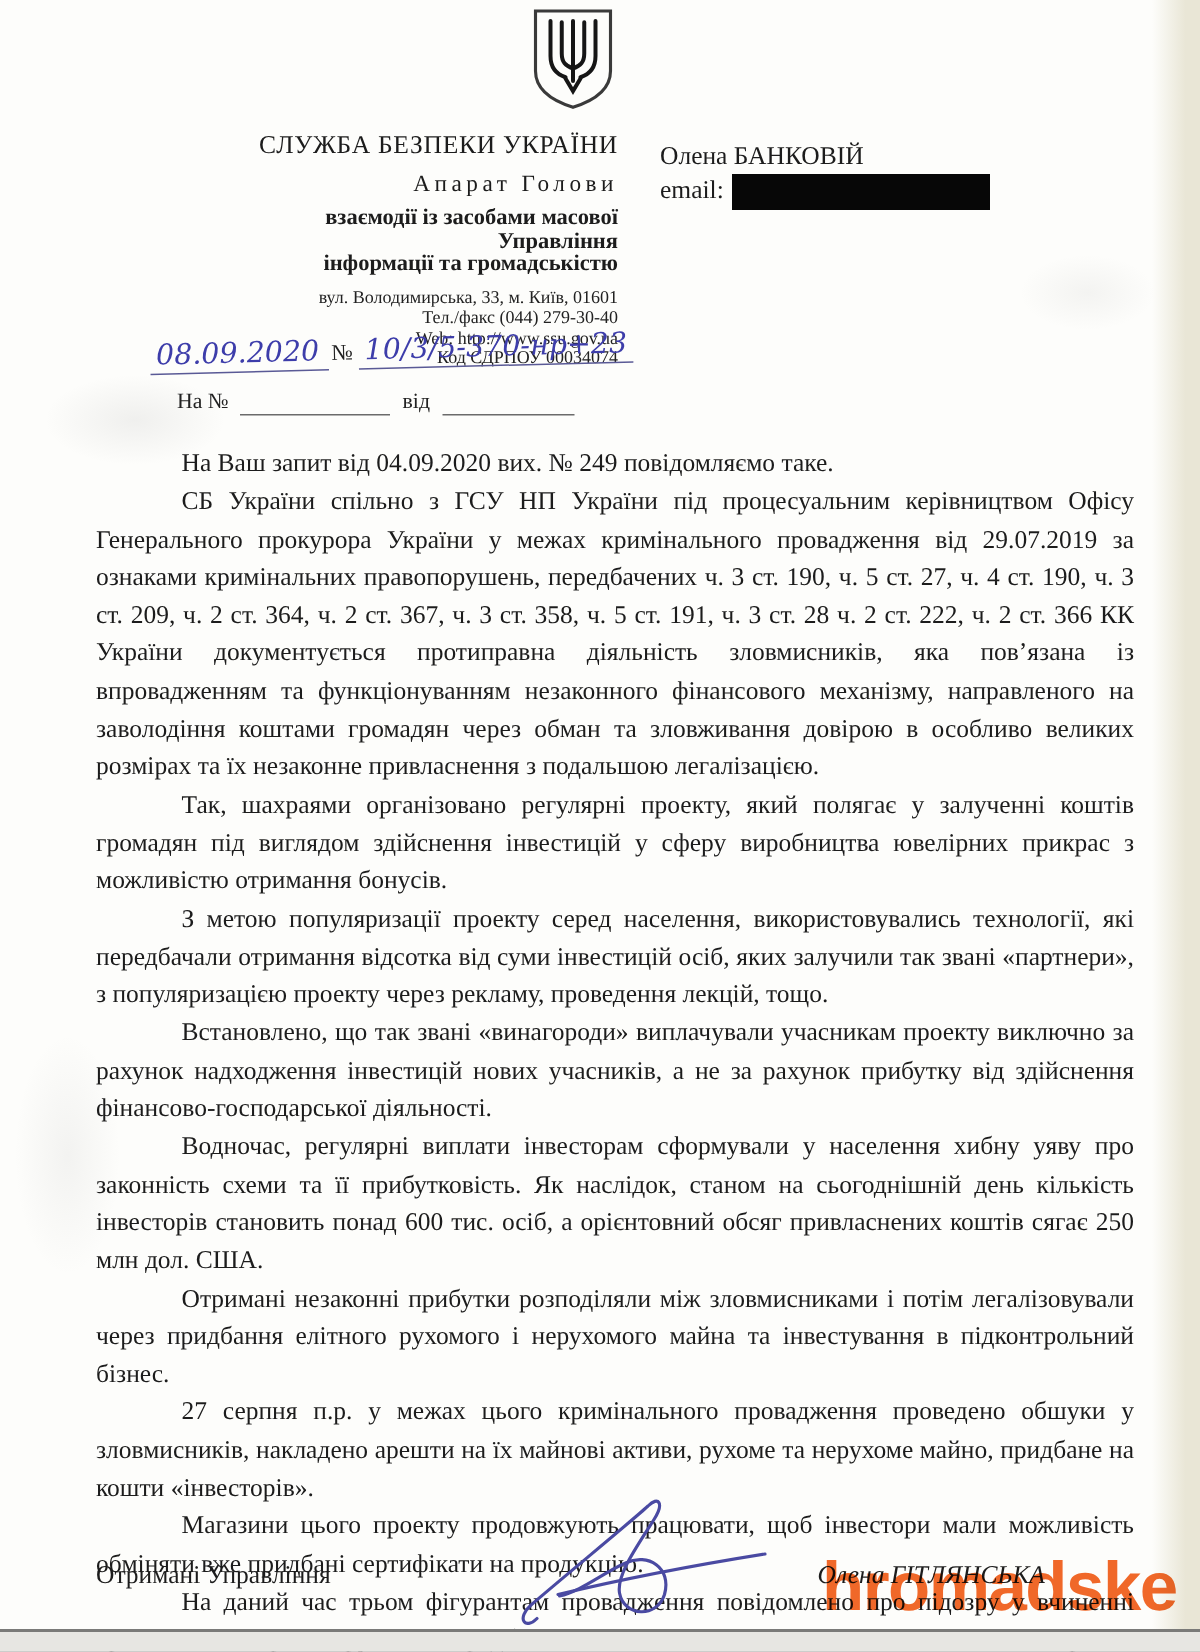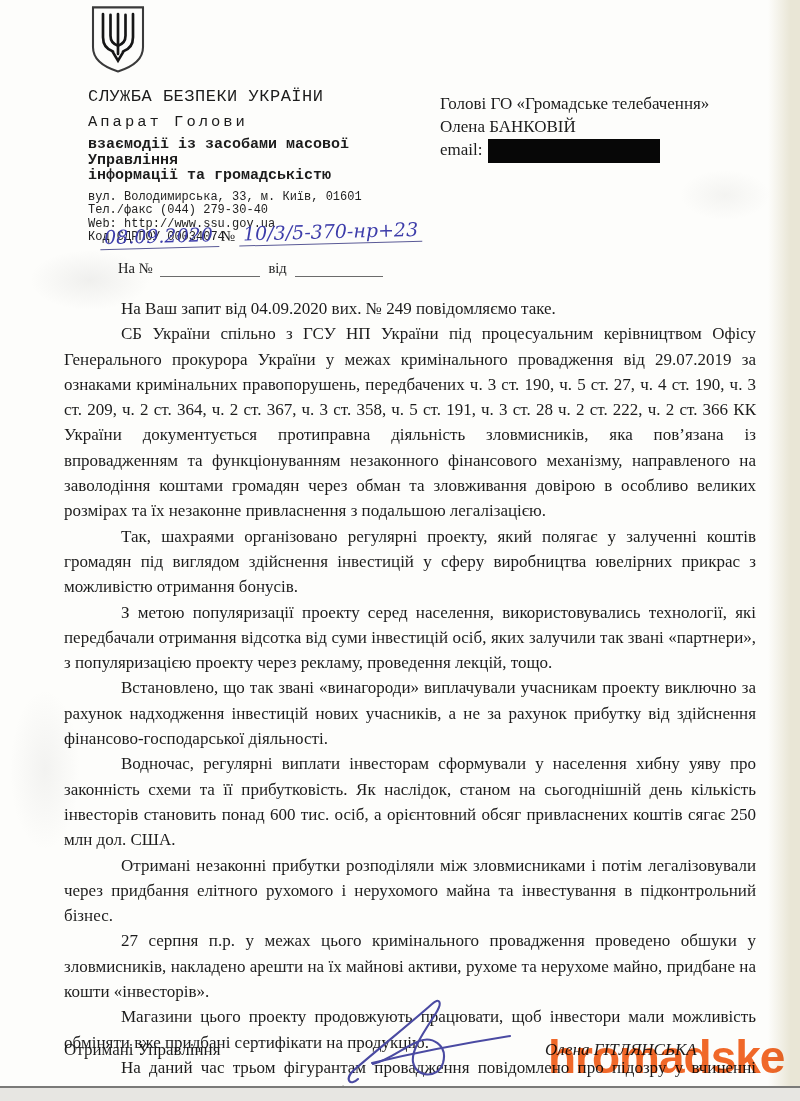--- a/index.html
+++ b/index.html
@@ -12,21 +12,21 @@
   .edge-strip{position:absolute;top:0;right:0;width:32px;height:1101px;
     background:linear-gradient(to right, rgba(233,231,216,0), #e9e6d6 70%);}
   .bottom-edge{position:absolute;left:0;top:1086px;width:800px;height:15px;
     background:#e7e6e2;border-top:2px solid #7a7a78;}
   .smudge{position:absolute;border-radius:50%;pointer-events:none;}
   .s1{left:30px;top:250px;width:120px;height:60px;background:radial-gradient(closest-side,rgba(120,120,120,.10),rgba(0,0,0,0));}
   .s2{left:10px;top:690px;width:70px;height:160px;background:radial-gradient(closest-side,rgba(120,120,120,.08),rgba(0,0,0,0));}
   .s3{left:680px;top:170px;width:90px;height:50px;background:radial-gradient(closest-side,rgba(130,130,125,.08),rgba(0,0,0,0));}
 
   
-  .letterhead{position:absolute;left:88px;top:4px;width:312px;text-align:left;font-family:Liberation Mono, monospace;}
+  .letterhead{position:absolute;left:100px;top:4px;width:312px;text-align:right;}
   .emblem{display:inline-block;}
   .org-name{font-size:17px;letter-spacing:.5px;margin-top:8px;white-space:nowrap;}
   .subunit{font-size:15.5px;letter-spacing:3px;margin-top:7px;white-space:nowrap;}
   .dept{font-weight:bold;font-size:15px;line-height:15.5px;margin-top:6px;}
   .dept div{white-space:nowrap;}
   .addr{font-size:12px;line-height:13.5px;margin-top:7px;color:#222;}
 
   
   .reg-line{position:absolute;left:100px;top:222px;width:320px;display:flex;align-items:flex-end;
     transform:rotate(-1.5deg);}
@@ -99,21 +99,20 @@
     <span class="hand reg-date" style="color: rgb(61, 61, 170);">08.09.2020</span>
     <span class="reg-no-sign">№</span>
     <span class="hand reg-num" style="color: rgb(61, 61, 170);">10/3/5-370-нр+23</span>
   </div>
 
   <div class="na-line">
     <span>На №</span><span class="blank w1"></span><span>від</span><span class="blank w2"></span>
   </div>
 
   <div class="recipient">
-    <div>Голові ГО «Громадське телебачення»</div>
     <div>Олена БАНКОВІЙ</div>
     <div>
       <span>email:</span><span class="redaction"></span>
     </div>
   </div>
 
   <div class="body-text">
       <p>На Ваш запит від 04.09.2020 вих. № 249 повідомляємо таке.</p>
       <p>СБ України спільно з ГСУ НП України під процесуальним керівництвом Офісу Генерального прокурора України у межах кримінального провадження від 29.07.2019 за ознаками кримінальних правопорушень, передбачених ч. 3 ст. 190, ч. 5 ст. 27, ч. 4 ст. 190, ч. 3 ст. 209, ч. 2 ст. 364, ч. 2 ст. 367, ч. 3 ст. 358, ч. 5 ст. 191, ч. 3 ст. 28 ч. 2 ст. 222, ч. 2 ст. 366 КК України документується протиправна діяльність зловмисників, яка пов’язана із впровадженням та функціонуванням незаконного фінансового механізму, направленого на заволодіння коштами громадян через обман та зловживання довірою в особливо великих розмірах та їх незаконне привласнення з подальшою легалізацією.</p>
       <p>Так, шахраями організовано регулярні проекту, який полягає у залученні коштів громадян під виглядом здійснення інвестицій у сферу виробництва ювелірних прикрас з можливістю отримання бонусів.</p>

